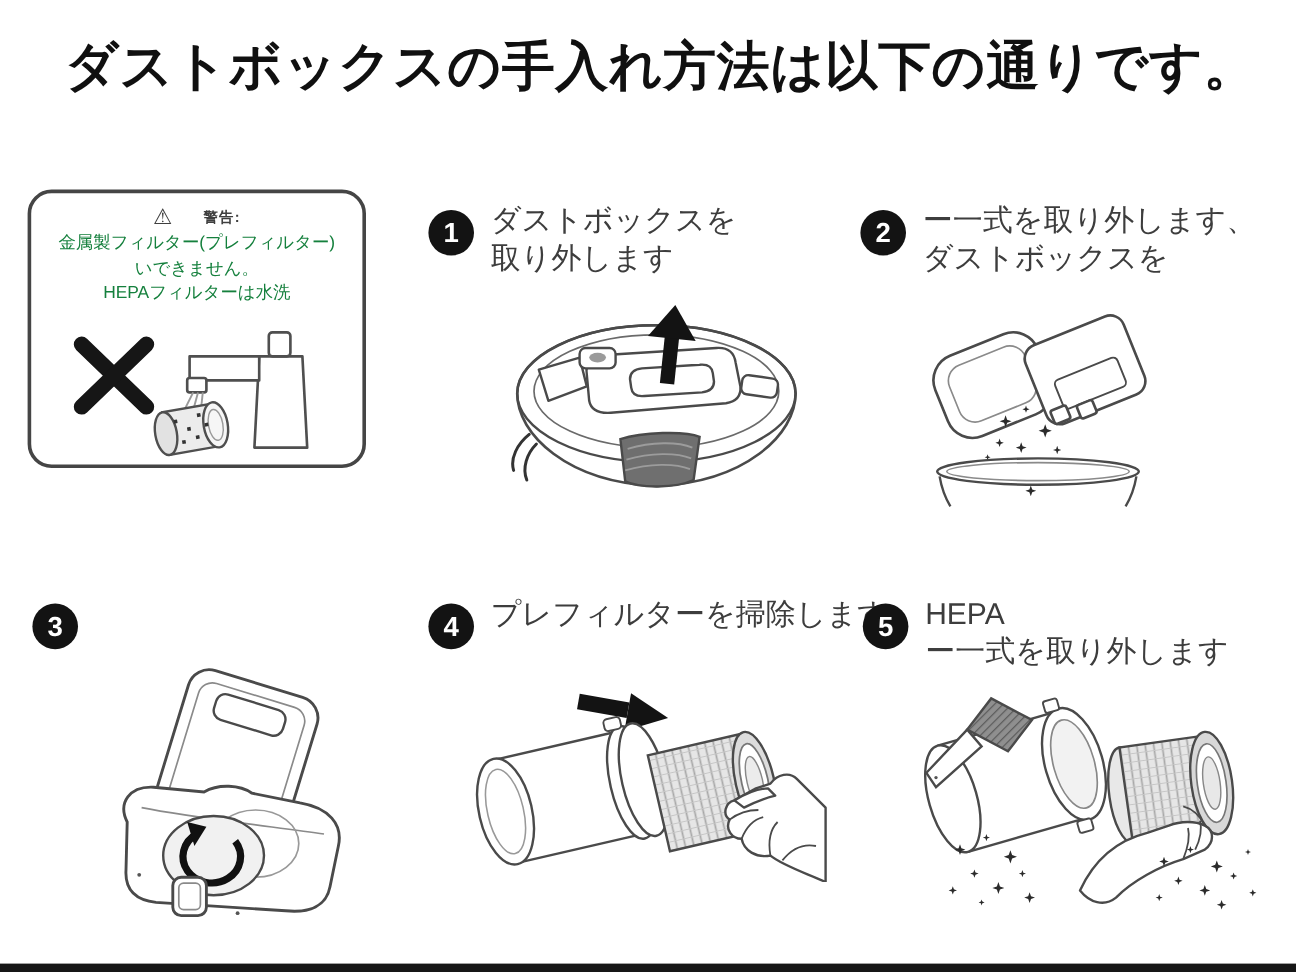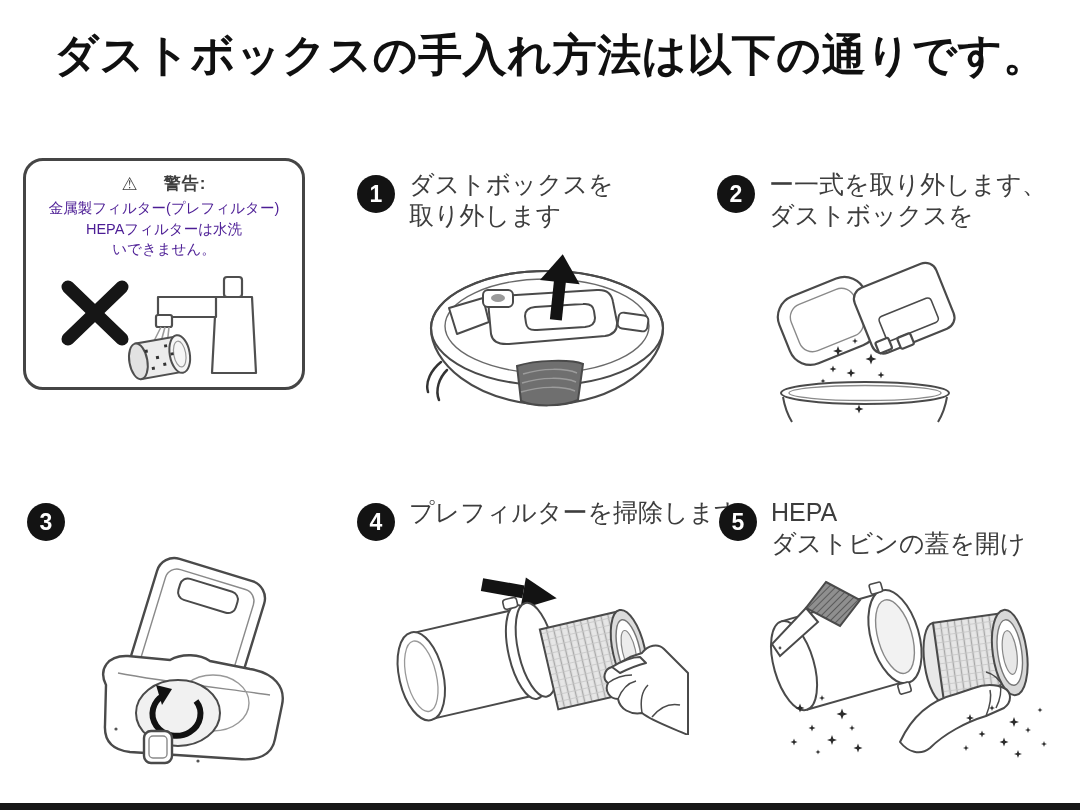--- a/index.html
+++ b/index.html
@@ -3,22 +3,22 @@
 <meta charset="utf-8">
 <style>
   * { margin:0; padding:0; box-sizing:border-box; }
   html,body { width:1080px; height:810px; }
   body { background:#fff; font-family:"Liberation Sans","DejaVu Sans",sans-serif; position:relative; overflow:hidden; }
   .page { position:absolute; left:0; top:0; width:1040px; height:810px; background:#fff; }
   .title { position:absolute; left:54px; top:26px; font-size:44px; font-weight:900; color:#101010; white-space:nowrap; letter-spacing:0.5px; }
   .warning-box { position:absolute; left:23px; top:158px; width:282px; height:232px; border:3px solid #454545; border-radius:20px; background:#fff; }
   .warn-head { margin-top:11px; display:flex; justify-content:center; align-items:center; gap:26px; color:#3f3f3f; }
   .warn-tri { font-size:18px; line-height:1; color:#3f3f3f; }
-  .warn-label { font-size:17px; font-weight:bold; letter-spacing:1px; }
-  .warn-body { margin-top:3px; text-align:center; font-size:14.5px; line-height:1.42; color:#4c1d95; }
+  .warn-label { font-size:12px; font-weight:bold; letter-spacing:1px; }
+  .warn-body { margin-top:3px; text-align:center; font-size:14.5px; line-height:1.42; color:#15803d; }
   .warn-art { position:absolute; left:12px; top:108px; }
   .step { position:absolute; display:flex; gap:14px; }
   .badge { width:38px; height:38px; margin-top:7px; border-radius:50%; background:#131313; color:#fff;
            font-weight:bold; font-size:23px; display:flex; align-items:center; justify-content:center; flex:0 0 38px; }
   .txt { font-size:25px; color:#3d3d3d; line-height:31px; padding-top:1px; white-space:nowrap; }
   .art { position:absolute; }
   .bottom-bar { position:absolute; left:0; top:803px; width:1080px; height:7px; background:#161616; }
 </style>
 </head>
 <body>
@@ -27,22 +27,22 @@
 
   <h1 class="title">ダストボックスの手入れ方法は以下の通りです。</h1>
 
   <section class="warning-box">
     <div class="warn-head">
       <span class="warn-tri">⚠</span>
       <span class="warn-label">警告:</span>
     </div>
     <div class="warn-body">
       <div>金属製フィルター(プレフィルター)</div>
+      <div>いできません。</div>
       <div>HEPAフィルターは水洗</div>
-      <div>いできません。</div>
     </div>
     <svg class="warn-art" width="252" height="116" viewBox="0 0 252 116">
       <g stroke="#161616" stroke-width="13" stroke-linecap="round">
         <line x1="30" y1="18" x2="84" y2="70"></line>
         <line x1="84" y1="18" x2="30" y2="70"></line>
       </g>
       <g fill="#fff" stroke="#4f4f4f" stroke-width="2.2" stroke-linejoin="round">
         <path d="M174,104 L178,28 L214,28 L218,104 Z"></path>
         <rect x="186" y="8" width="18" height="20" rx="3"></rect>
         <rect x="120" y="28" width="58" height="20"></rect>
@@ -84,21 +84,21 @@
     <span class="badge">3</span>
   </div>
 
   <div class="step" style="left:357px; top:496px;">
     <span class="badge">4</span>
     <span class="txt"><span>プレフィルターを掃除します</span></span>
   </div>
 
   <div class="step" style="left:719px; top:496px;">
     <span class="badge">5</span>
-    <span class="txt"><span>HEPA</span><br><span>ダストビンの蓋を開け</span></span>
+    <span class="txt"><span>HEPA</span><br><span>ー一式を取り外します</span></span>
   </div>
 
   <svg class="art" style="left:425px; top:250px;" width="250" height="165" viewBox="0 0 250 165">
     <path d="M6,78 C6,47 58,21 122,21 C186,21 238,47 238,78 C238,112 196,152 122,155 C48,152 6,112 6,78 Z" fill="#fff" stroke="#4a4a4a" stroke-width="2.2"></path>
     <ellipse cx="122" cy="78" rx="116" ry="57" fill="none" stroke="#4a4a4a" stroke-width="2"></ellipse>
     <ellipse cx="122" cy="76" rx="102" ry="47" fill="none" stroke="#6a6a6a" stroke-width="1.4"></ellipse>
     <g fill="#fff" stroke="#4a4a4a" stroke-width="2" stroke-linejoin="round">
       <path d="M24,58 L58,48 L64,72 L32,84 Z"></path>
       <path d="M64,62 Q62,48 76,46 L172,40 Q186,39 188,52 L192,72 Q193,84 180,86 L84,94 Q68,95 66,84 Z"></path>
       <path d="M100,66 Q100,58 110,57 L158,54 Q168,53 169,61 L170,68 Q170,76 160,77 L112,80 Q102,81 101,73 Z"></path>

